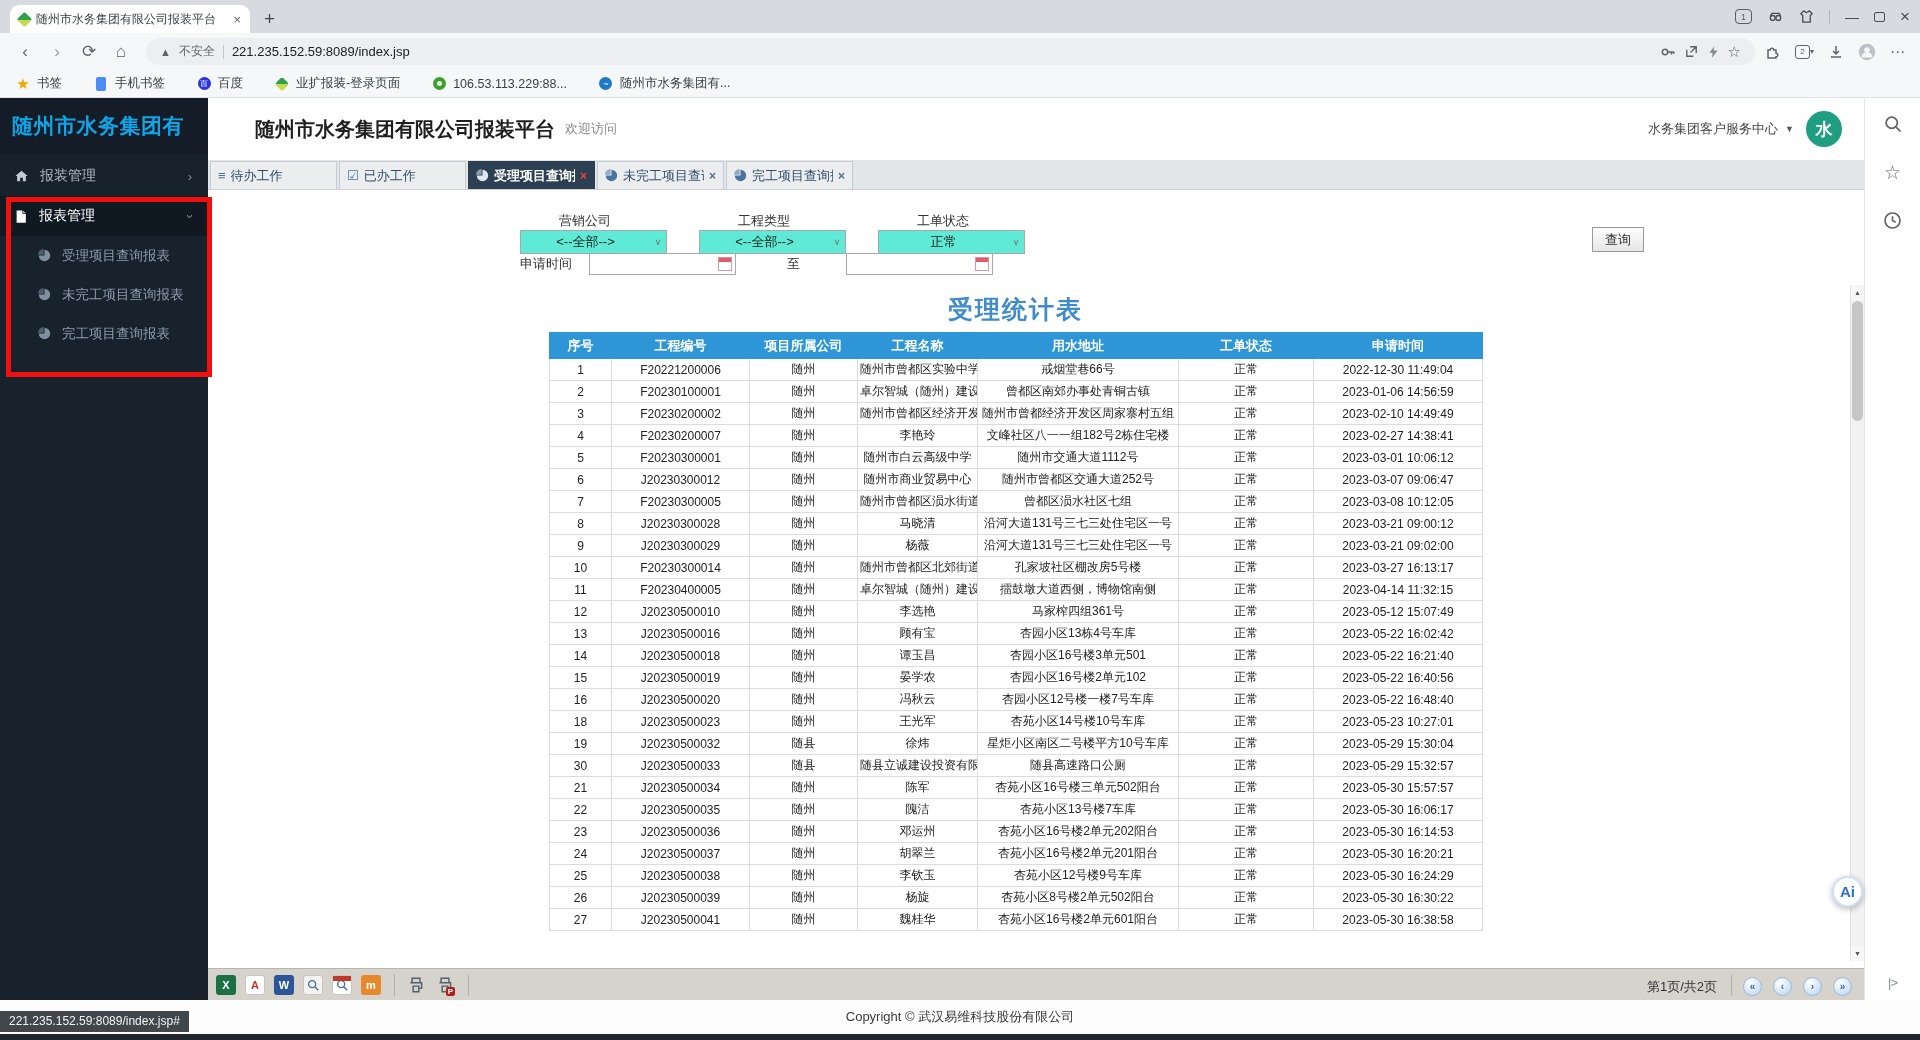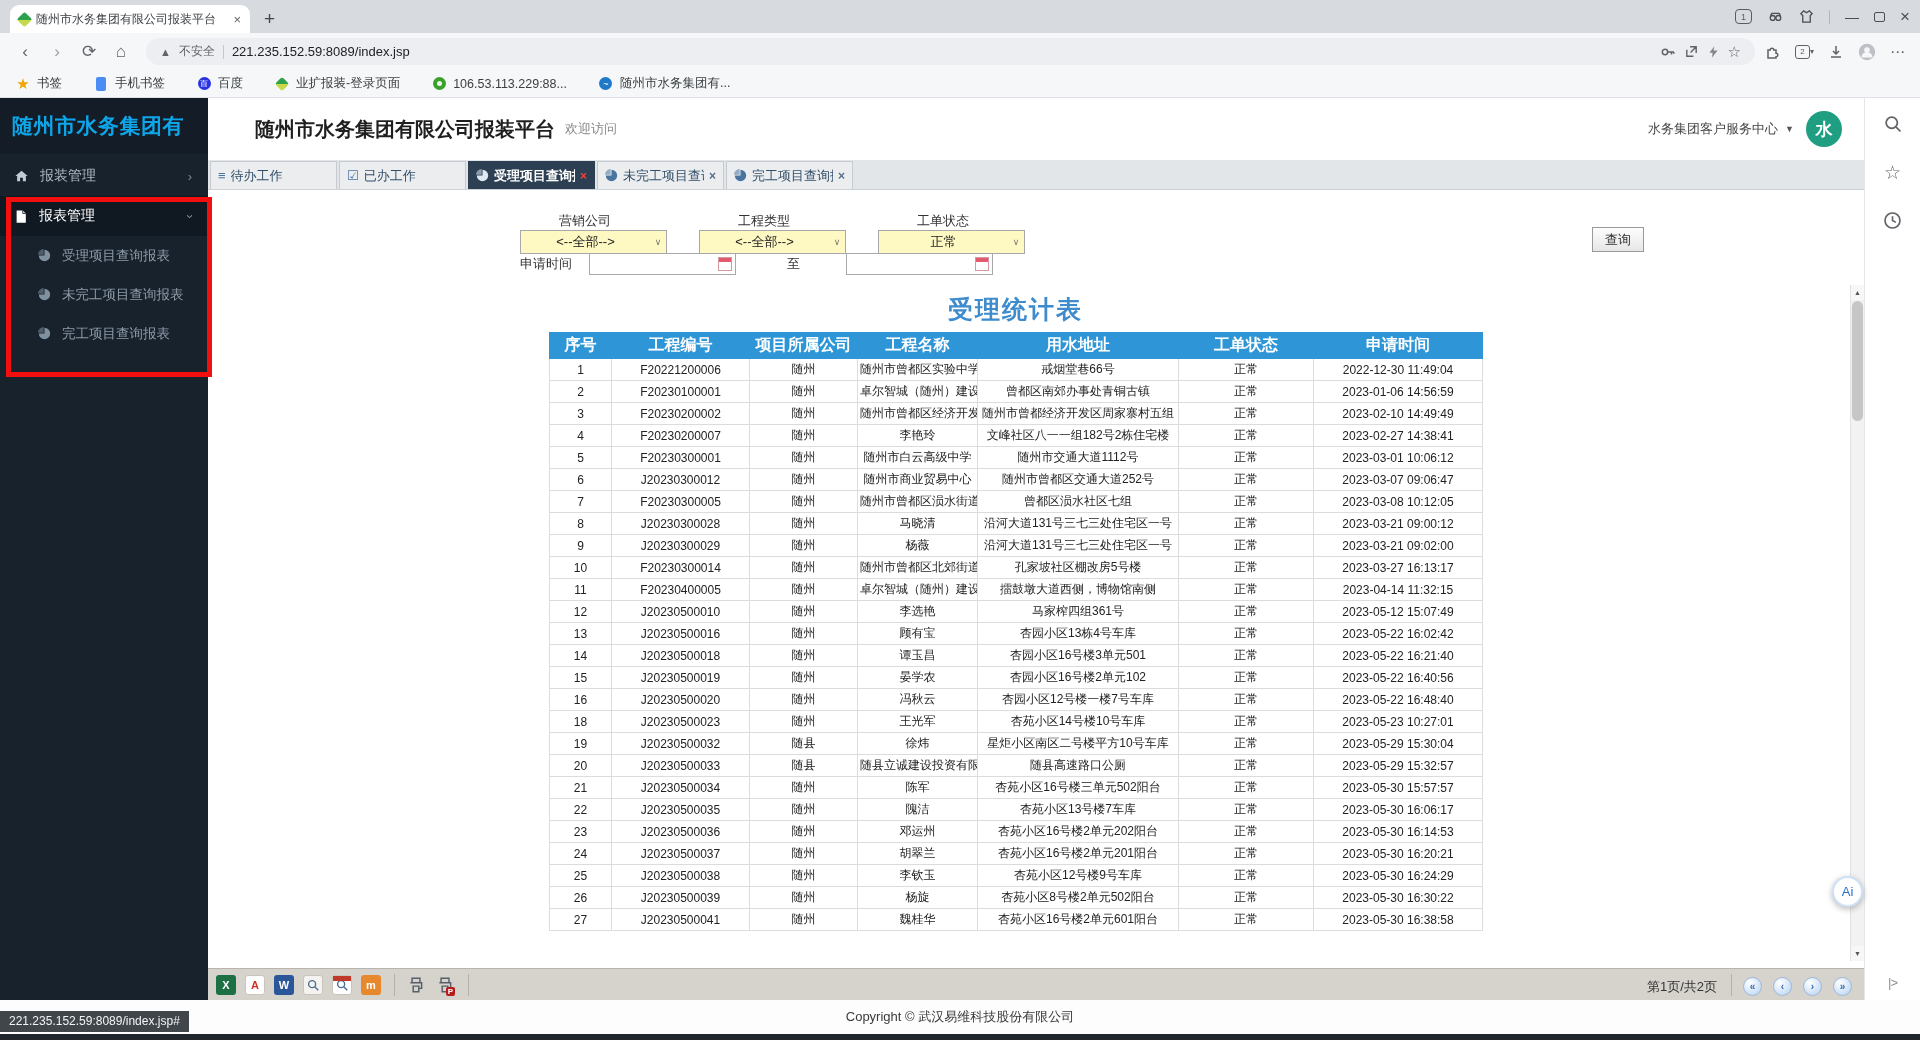--- a/index.html
+++ b/index.html
@@ -83,36 +83,36 @@
   .wtab .x{font-size:12px;color:#53718d;font-weight:bold;flex-shrink:0;}
   .wtab.active{background:#2d3f52;border-color:#2d3f52;color:#fff;font-weight:bold;}
   .wtab.active .ticon{color:#dfe8f0;}
   .wtab.active .x{color:#f3413a;}
 
   #content{flex:1;position:relative;overflow:hidden;}
   .filters{margin:30px 0 0 312px;font-size:13px;color:#333;}
   .frow{display:flex;align-items:center;height:26px;margin-bottom:5px;}
   .flabel{margin-right:17px;}
   .fitem{display:flex;align-items:center;margin-right:32px;flex-direction:column;}
-  .fselect{width:147px;height:24px;border:1px solid #a6a8ab;background:#fef9c3;display:flex;align-items:center;}
+  .fselect{width:147px;height:24px;border:1px solid #a6a8ab;background:#5eead4;display:flex;align-items:center;}
   .fselect .val{flex:1;text-align:center;font-size:13px;color:#222;}
   .fselect .dd{width:16px;color:#777;font-size:9px;text-align:center;}
   .fdate{width:147px;height:22px;border:1px solid #a6a8ab;background:#fff;display:flex;align-items:center;
     justify-content:flex-end;padding-right:3px;}
   .cal{width:14px;height:14px;border:1px solid #d39aa2;background:#fff;position:relative;}
   .cal::before{content:"";position:absolute;top:0;left:0;right:0;height:4px;background:#e45a6d;}
   .to-label{margin:0 46px 0 51px;}
   .querybtn{position:absolute;left:1384px;top:37px;width:52px;height:25px;
     background:linear-gradient(#fdfdfd,#e6e6e6);border:1px solid #9a9a9a;font-size:13px;color:#333;
     display:flex;align-items:center;justify-content:center;text-align:right;}
 
   .report{width:933px;margin:16px 0 0 341px;}
   .rtitle{text-align:center;font-size:25px;font-weight:bold;color:#3e8bcd;margin-bottom:6px;letter-spacing:2px;}
   table{border-collapse:collapse;width:933px;table-layout:fixed;font-size:12px;color:#222;}
-  th{background:#2e96d6;color:#fff;font-weight:bold;font-size:16px;height:26px;border:1px solid #2e96d6;
+  th{background:#2e96d6;color:#fff;font-weight:bold;font-size:13px;height:26px;border:1px solid #2e96d6;
     white-space:nowrap;overflow:hidden;}
   td{height:22px;border:1px solid #dcdcdc;text-align:center;padding:0 2px;overflow:hidden;white-space:nowrap;}
 
   .vscroll{position:absolute;right:0;top:95px;width:14px;height:676px;background:#f2f2f2;border-left:1px solid #e2e2e2;}
   .vs-btn{height:15px;display:flex;align-items:center;justify-content:center;font-size:7px;color:#555;background:#f7f7f7;}
   .vs-btn.bottom{position:absolute;bottom:0;left:0;right:0;}
   .vs-thumb{position:absolute;top:16px;left:1px;width:11px;height:120px;background:#c6c6c6;border-radius:6px;}
 
   #gridbar{height:32px;background:#d6d3cd;border-top:1px solid #b9b5ae;display:flex;align-items:center;padding:0 12px 0 8px;}
   .tbi{width:20px;height:20px;margin-right:9px;display:flex;align-items:center;justify-content:center;
@@ -139,21 +139,21 @@
     align-items:center;padding-top:16px;gap:27px;flex-shrink:0;}
   .rail-ic{color:#5f6368;display:flex;align-items:center;}
   .rail-expand{margin-top:auto;margin-bottom:10px;color:#8a8f94;font-size:13px;letter-spacing:-1px;}
 
   #pagefooter{height:34px;background:#fdfdfd;display:flex;align-items:center;justify-content:center;
     font-size:13px;color:#3a3a3a;}
   #bottomstrip{height:6px;background:#20262b;}
   .status-tip{position:absolute;left:0;bottom:8px;background:#41464b;color:#f2f4f5;font-size:12px;
     padding:3px 9px 4px;z-index:40;}
   .ai-fab{position:absolute;left:1832px;top:876px;width:31px;height:31px;border-radius:50%;background:#fff;
-    border:2px solid #cfe0f7;box-shadow:0 2px 6px rgba(0,0,0,.28);color:#2a6fd4;font-weight:normal;font-size:13px;
+    border:2px solid #cfe0f7;box-shadow:0 2px 6px rgba(0,0,0,.28);color:#2a6fd4;font-weight:bold;font-size:15px;
     display:flex;align-items:center;justify-content:center;z-index:35;}
 </style>
 </head>
 <body>
 
 <div id="tabstrip">
   <div class="btab">
     <span class="fav"></span>
     <span class="btab-title">随州市水务集团有限公司报装平台</span>
     <span class="btab-close">×</span>
@@ -601,21 +601,21 @@
                 <tr>
                   <td>19</td>
                   <td>J20230500032</td>
                   <td>随县</td>
                   <td>徐炜</td>
                   <td>星炬小区南区二号楼平方10号车库</td>
                   <td>正常</td>
                   <td>2023-05-29 15:30:04</td>
                 </tr>
                 <tr>
-                  <td>20</td>
+                  <td>30</td>
                   <td>J20230500033</td>
                   <td>随县</td>
                   <td>随县立诚建设投资有限</td>
                   <td>随县高速路口公厕</td>
                   <td>正常</td>
                   <td>2023-05-29 15:32:57</td>
                 </tr>
                 <tr>
                   <td>21</td>
                   <td>J20230500034</td>

